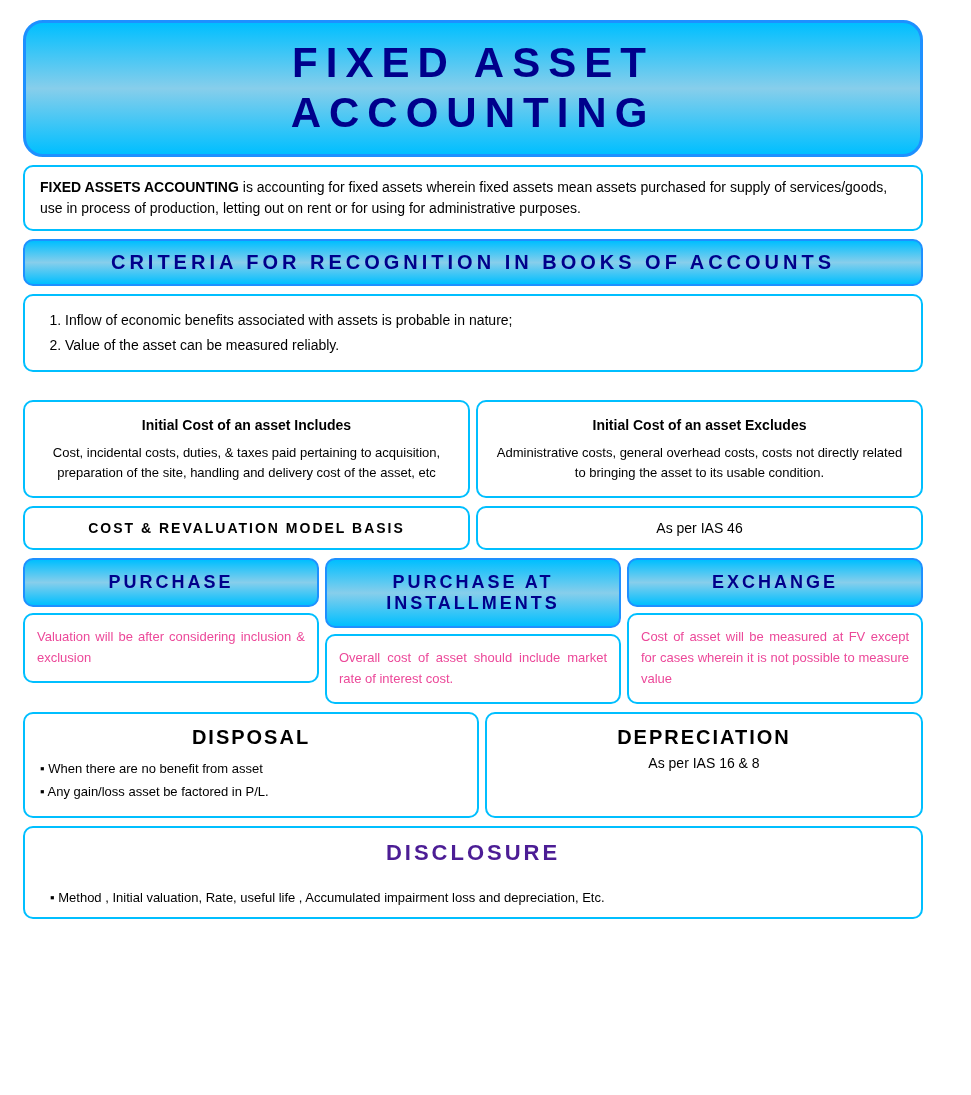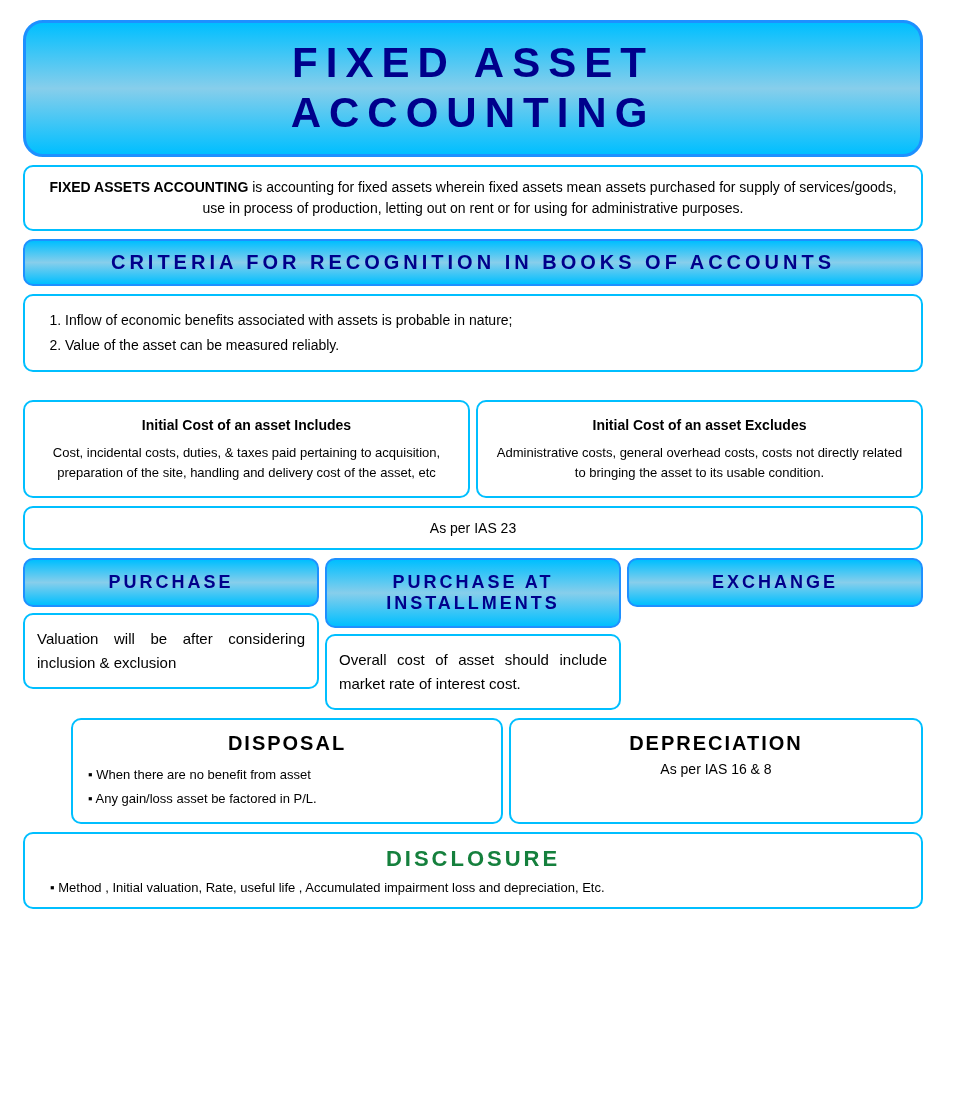--- a/index.html
+++ b/index.html
@@ -41,21 +41,20 @@
     
     .intro-box {
       border: 2px solid #00BFFF;
       border-radius: 10px;
       padding: 10px 15px;
       margin-bottom: 8px;
       background: #fff;
       font-size: 14px;
       line-height: 1.5;
       color: #000;
-      text-align: center;
     }
     .intro-box strong {
       font-weight: 900;
     }
 
     
     .section-header {
       background: linear-gradient(to bottom, #00BFFF, #87CEEB, #00BFFF);
       border-radius: 10px;
       text-align: center;
@@ -218,32 +217,31 @@
       text-transform: uppercase;
       font-family: 'Arial Black', Arial, sans-serif;
     }
 
     
     .purchase-content {
       border: 2px solid #00BFFF;
       border-radius: 10px;
       padding: 12px 12px;
       background: #fff;
-      font-size: 15px;
+      font-size: 13px;
       line-height: 1.6;
-      color: #000000;
+      color: #ec4899;
       text-align: justify;
     }
 
     
     .disp-dep-row {
       display: flex;
       gap: 6px;
       margin-bottom: 8px;
-      margin-left: 48px;
     }
 
     .disposal-box {
       flex: 1;
       border: 2px solid #00BFFF;
       border-radius: 10px;
       padding: 12px 15px;
       background: #fff;
     }
     .disposal-box .disp-title {
@@ -296,22 +294,22 @@
       padding: 12px 15px;
       background: #fff;
       margin-bottom: 8px;
     }
     .disclosure-box .disc-title {
       font-size: 22px;
       font-weight: 900;
       text-align: center;
       letter-spacing: 3px;
       text-transform: uppercase;
-      margin-bottom: 8px;
-      color: #15803d;
+      margin-bottom: 24px;
+      color: #4c1d95;
       font-family: 'Arial Black', Arial, sans-serif;
     }
     .disclosure-box ul {
       list-style: none;
       padding-left: 10px;
       font-size: 13px;
       color: #000;
     }
     .disclosure-box ul li::before {
       content: '▪ ';
@@ -383,22 +381,25 @@
       <div class="col-half">
         <div class="incl-excl-box">
           <strong class="box-title">Initial Cost of an asset Excludes</strong>
           <span>Administrative costs, general overhead costs, costs not directly related to bringing the asset to its usable condition.</span>
         </div>
       </div>
     </div>
 
 
     <div class="cost-ias-row">
+      <div class="cost-model-box col-half">
+        <span>COST &amp; REVALUATION MODEL BASIS</span>
+      </div>
       <div class="ias-box col-half">
-        <span>As per IAS 23</span>
+        <span>As per IAS 46</span>
       </div>
     </div>
 
     <div class="three-col">
       <div class="col">
         <div class="purchase-header">
           <h3>PURCHASE</h3>
         </div>
         <div class="purchase-content">
           <span>Valuation will be after considering inclusion &amp; exclusion</span>
@@ -408,20 +409,23 @@
         <div class="purchase-header">
           <h3>PURCHASE AT INSTALLMENTS</h3>
         </div>
         <div class="purchase-content">
           <span>Overall cost of asset should include market rate of interest cost.</span>
         </div>
       </div>
       <div class="col">
         <div class="purchase-header">
           <h3>EXCHANGE</h3>
+        </div>
+        <div class="purchase-content">
+          <span>Cost of asset will be measured at FV except for cases wherein it is not possible to measure value</span>
         </div>
       </div>
     </div>
 
     <div class="disp-dep-row">
       <div class="disposal-box col-half">
         <div class="disp-title">DISPOSAL</div>
         <ul>
           <li>When there are no benefit from asset</li>
           <li>Any gain/loss asset be factored in P/L.</li>

